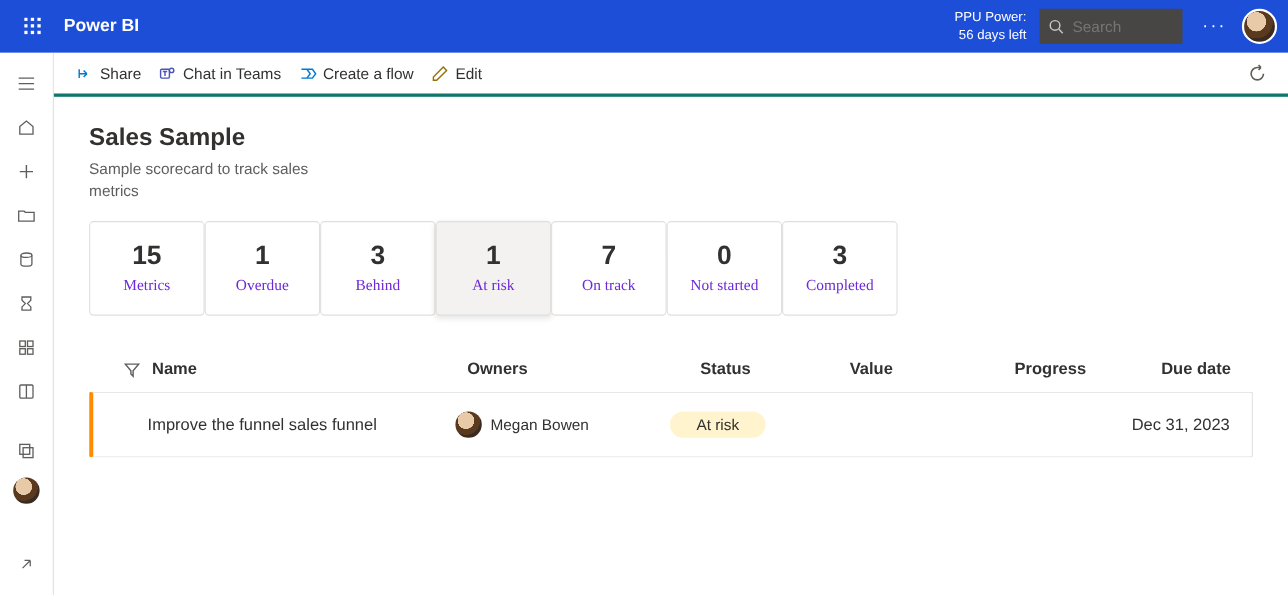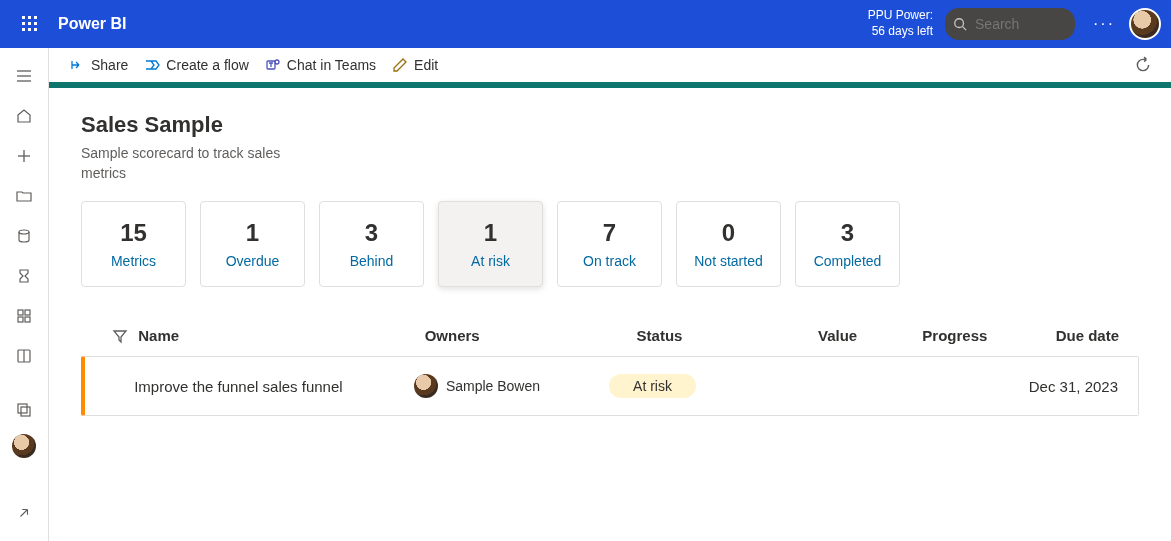--- a/index.html
+++ b/index.html
@@ -33,21 +33,21 @@
     }
     .topbar-spacer { flex: 1; }
     .trial-info {
       text-align: right;
       font-size: 12px;
       line-height: 1.3;
       margin-right: 12px;
     }
     .searchbox {
       background: #484644;
-      border-radius: 14px;
+      border-radius: 0;
       height: 32px;
       width: 130px;
       display: flex;
       align-items: center;
       padding: 0 8px;
       color: #c8c6c4;
       cursor: text;
     }
     .searchbox svg { margin-right: 8px; }
     .searchbox input {
@@ -107,21 +107,21 @@
       margin-top: 4px;
       cursor: pointer;
     }
     
     .toolbar {
       position: absolute;
       top: 48px;
       left: 49px;
       right: 0;
       height: 40px;
-      border-bottom: 6px solid #0f766e;
+      border-bottom: 3px solid #0f766e;
       display: flex;
       align-items: center;
       padding: 0 12px;
       background: #fff;
     }
     .toolbar-btn {
       display: flex;
       align-items: center;
       height: 32px;
       padding: 0 8px;
@@ -164,21 +164,20 @@
       font-weight: 600;
       margin-bottom: 6px;
     }
     .page-subtitle {
       font-size: 14px;
       color: #605e5c;
       line-height: 1.4;
     }
     .cards {
       display: flex;
-      gap: 14px;
     }
     .card {
       width: 105px;
       height: 86px;
       border: 1px solid #e1dfdd;
       border-radius: 4px;
       display: flex;
       flex-direction: column;
       align-items: center;
       justify-content: center;
@@ -189,35 +188,36 @@
       background: #f3f2f1;
       box-shadow: 0 2px 6px rgba(0,0,0,0.12);
     }
     .card-num {
       font-size: 24px;
       font-weight: 600;
       margin-bottom: 6px;
     }
     .card-label {
       font-size: 14px;
-      color: #0369a1;
+      color: #6d28d9;
+      font-family: Liberation Serif, serif;
     }
     
     .table-header {
       display: flex;
       align-items: center;
       padding: 12px 20px;
       font-weight: 600;
       font-size: 15px;
     }
     .col-filter { width: 40px; display:flex; justify-content:center; }
     .col-name { width: 308px; }
     .col-owners { width: 180px; }
     .col-status { width: 145px; text-align:center; }
-    .col-value { width: 140px; text-align:right; }
+    .col-value { width: 140px; text-align:center; }
     .col-progress { width: 160px; text-align:right; padding-right: 20px;}
     .col-due { width: 120px; text-align:right; }
     .table-row {
       display: flex;
       align-items: center;
       height: 60px;
       border: 1px solid #e1dfdd;
       border-left: 4px solid #ff8c00;
       border-radius: 2px;
       padding: 0 20px 0 0;
@@ -337,32 +337,32 @@
 </div>
 
 <div class="toolbar">
   <div class="toolbar-btn">
     <svg width="16" height="16" viewBox="0 0 16 16" fill="none" stroke="#0078d4" stroke-width="1.3">
         <path d="M3 8 L10 8 M10 8 L7 5 M10 8 L7 11 M3 4 V12"></path>
       </svg>
     <span>Share</span>
   </div>
   <div class="toolbar-btn">
-    <svg width="16" height="16" viewBox="0 0 16 16" fill="none" stroke="#0078d4" stroke-width="1.3">
-        <path d="M2 4 L7 4 L10 8 L7 12 L2 12 M7 4 L12 4 L15 8 L12 12 L7 12"></path>
-      </svg>
-    <span>Create a flow</span>
-  </div>
-  <div class="toolbar-btn">
     <svg width="16" height="16" viewBox="0 0 16 16" fill="none" stroke="#4b53bc" stroke-width="1.3">
         <rect x="2" y="4" width="8" height="8" rx="1"></rect>
         <path d="M6 6 V10 M4 6 H8"></path>
         <circle cx="12" cy="5" r="2"></circle>
       </svg>
     <span>Chat in Teams</span>
+  </div>
+  <div class="toolbar-btn">
+    <svg width="16" height="16" viewBox="0 0 16 16" fill="none" stroke="#0078d4" stroke-width="1.3">
+        <path d="M2 4 L7 4 L10 8 L7 12 L2 12 M7 4 L12 4 L15 8 L12 12 L7 12"></path>
+      </svg>
+    <span>Create a flow</span>
   </div>
   <div class="toolbar-btn">
     <svg width="16" height="16" viewBox="0 0 16 16" fill="none" stroke="#986f0b" stroke-width="1.3">
         <path d="M11 2 L14 5 L5 14 L2 14 L2 11 Z"></path>
       </svg>
     <span>Edit</span>
   </div>
   <div class="toolbar-spacer"></div>
   <div class="refresh-btn">
     <svg width="18" height="18" viewBox="0 0 16 16" fill="none" stroke="#605e5c" stroke-width="1.3">
@@ -421,21 +421,21 @@
     <div class="col-value">Value</div>
     <div class="col-progress">Progress</div>
     <div class="col-due">Due date</div>
   </div>
 
   <div class="table-row">
     <div class="row-indent"></div>
     <div class="row-name">Improve the funnel sales funnel</div>
     <div class="row-owners">
       <div class="avatar-sm"></div>
-      <span>Sample Bowen</span>
+      <span>Megan Bowen</span>
     </div>
     <div class="row-status">
       <span class="status-pill">At risk</span>
     </div>
     <div class="row-value"></div>
     <div class="row-progress"></div>
     <div class="row-due">Dec 31, 2023</div>
   </div>
 </div>
 

